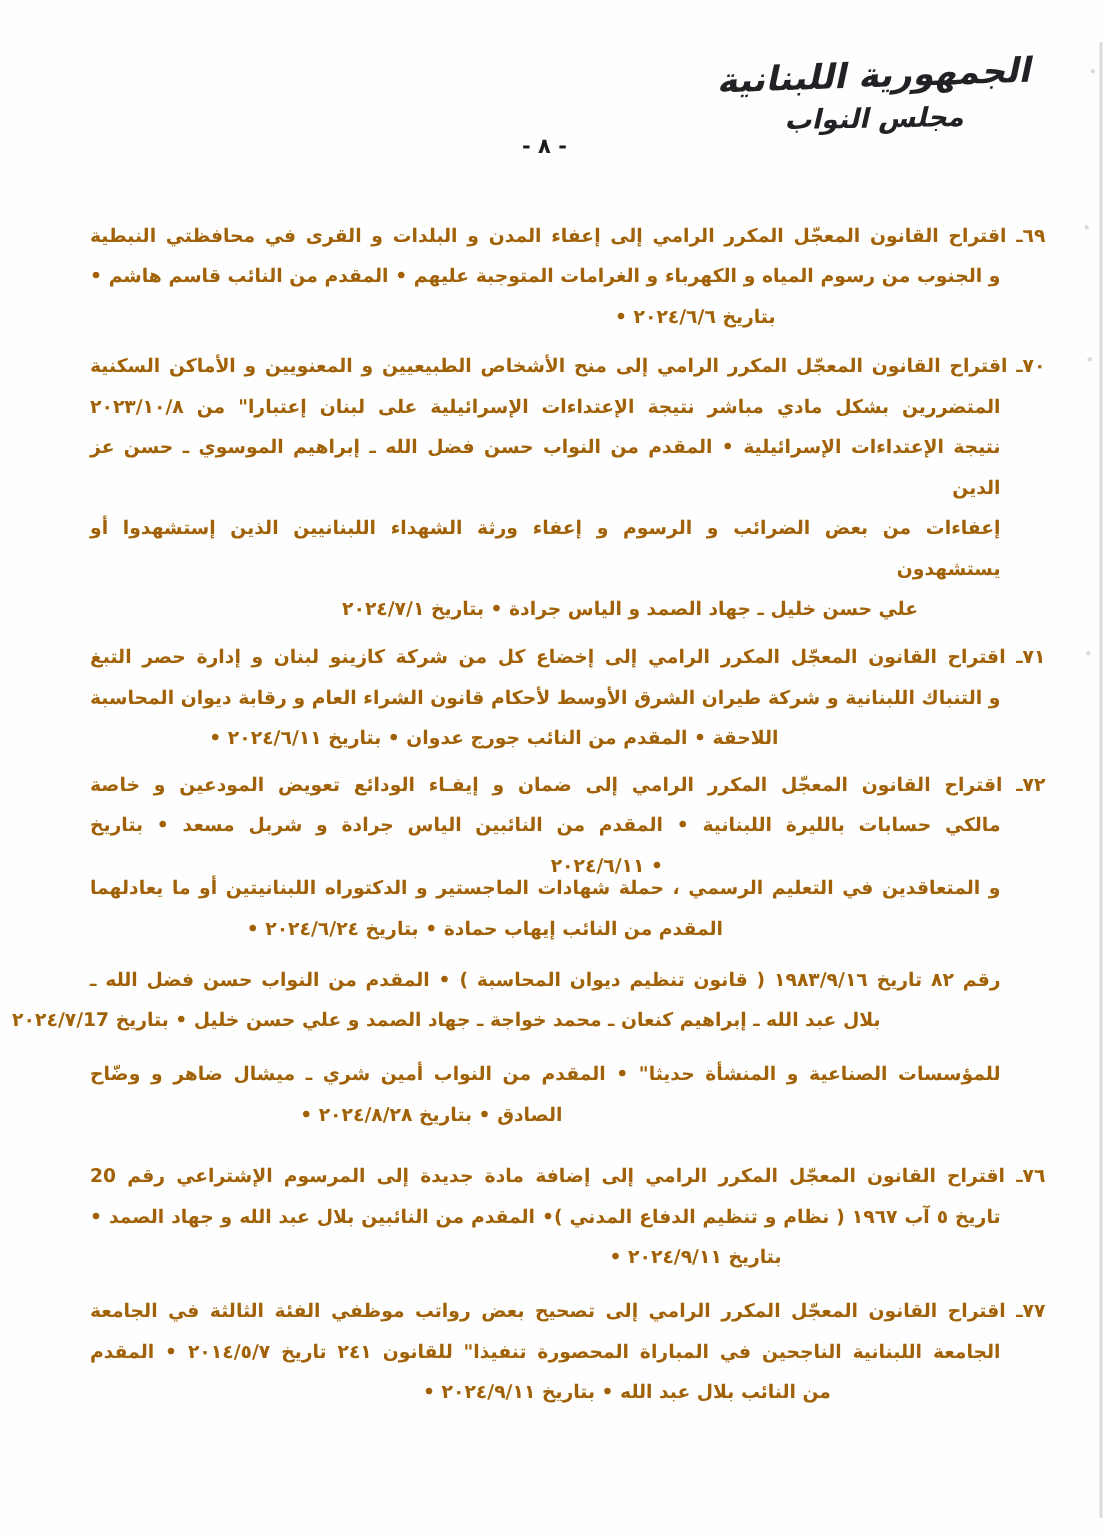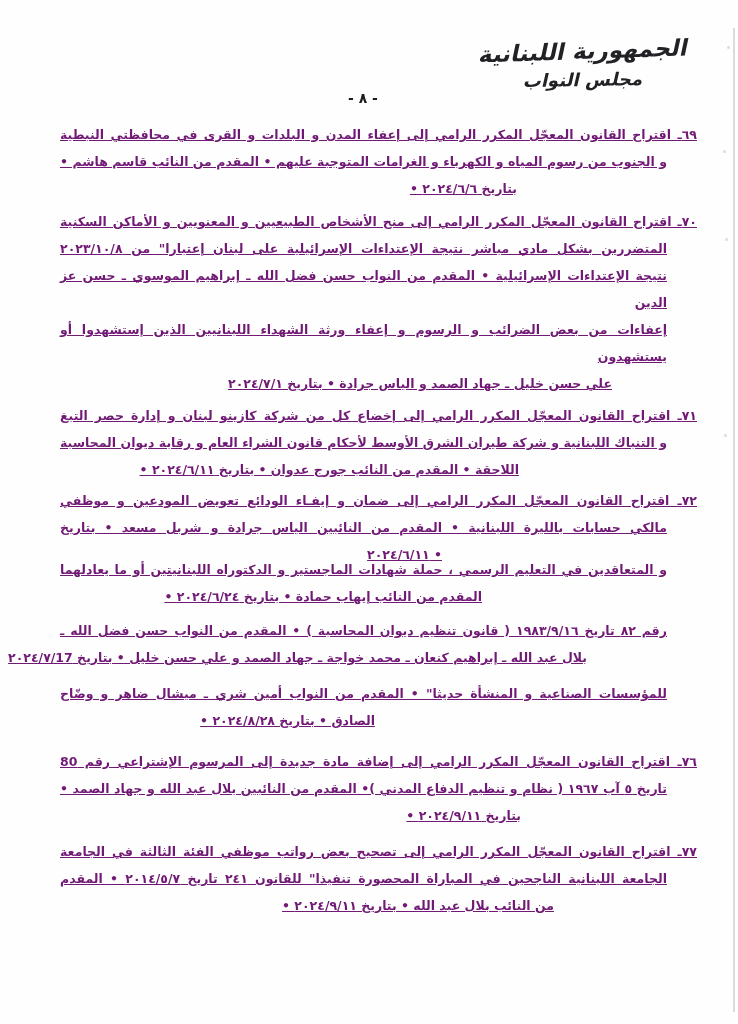--- a/index.html
+++ b/index.html
@@ -10,21 +10,21 @@
   .seal{position:absolute;top:38px;right:44px;width:220px;text-align:center;color:#222226;}
   .seal-l1{font-size:23px;font-weight:700;transform:skewX(-14deg) rotate(-2deg);letter-spacing:-1px;}
   .seal-l2{font-size:18px;font-weight:700;margin-top:5px;transform:skewX(-14deg) rotate(-1deg);}
   
   .pagenum{position:absolute;top:90px;left:348px;font-size:14px;font-weight:700;color:#1b1b1d;
            letter-spacing:3px;direction:rtl;}
   
   .scan-line{position:absolute;top:28px;bottom:12px;left:733px;width:2px;background:#d6d6da;opacity:.85;}
   .speck{position:absolute;width:3px;height:3px;border-radius:50%;background:#dcdcde;}
   
-  .doc-body{position:absolute;top:121px;left:60px;width:637px;color:#701a75;text-decoration:underline;}
+  .doc-body{position:absolute;top:143px;left:60px;width:637px;color:#a16207;}
   .item{margin:0;}
   .ln{direction:rtl;unicode-bidi:plaintext;font-size:12.5px;font-weight:700;line-height:27px;
       text-align:right;}
   .ln.j{text-align:justify;text-align-last:justify;}
   .ln.ind{padding-right:30px;}
   .ln.last{text-align:right;white-space:nowrap;}
 </style>
 </head>
 <body>
 
@@ -55,38 +55,38 @@
         <div class="ln j ind">نتيجة الإعتداءات الإسرائيلية • المقدم من النواب حسن فضل الله ـ إبراهيم الموسوي ـ حسن عز الدين</div>
         <div class="ln j ind">إعفاءات من بعض الضرائب و الرسوم و إعفاء ورثة الشهداء اللبنانيين الذين إستشهدوا أو يستشهدون</div>
         <div class="ln last" style="padding-right: 85px;">علي حسن خليل ـ جهاد الصمد و الياس جرادة • بتاريخ ٢٠٢٤/٧/١</div>
       </div>
       <div class="item" style="margin-bottom: 4px;">
         <div class="ln j">٧١ـ اقتراح القانون المعجّل المكرر الرامي إلى إخضاع كل من شركة كازينو لبنان و إدارة حصر التبغ</div>
         <div class="ln j ind">و التنباك اللبنانية و شركة طيران الشرق الأوسط لأحكام قانون الشراء العام و رقابة ديوان المحاسبة</div>
         <div class="ln last" style="padding-right: 178px;">اللاحقة • المقدم من النائب جورج عدوان • بتاريخ ٢٠٢٤/٦/١١ •</div>
       </div>
       <div class="item" style="margin-bottom: -12px;">
-        <div class="ln j">٧٢ـ اقتراح القانون المعجّل المكرر الرامي إلى ضمان و إيفـاء الودائع تعويض المودعين و موظفي</div>
+        <div class="ln j">٧٢ـ اقتراح القانون المعجّل المكرر الرامي إلى ضمان و إيفـاء الودائع تعويض المودعين و خاصة</div>
         <div class="ln j ind">مالكي حسابات بالليرة اللبنانية • المقدم من النائبين الياس جرادة و شربل مسعد • بتاريخ</div>
         <div class="ln last" style="padding-right: 255px; text-align: right;">٢٠٢٤/٦/١١ •</div>
       </div>
       <div class="item" style="margin-bottom: 7px;">
         <div class="ln j ind">و المتعاقدين في التعليم الرسمي ، حملة شهادات الماجستير و الدكتوراه اللبنانيتين أو ما يعادلهما</div>
         <div class="ln last" style="padding-right: 215px;">المقدم من النائب إيهاب حمادة • بتاريخ ٢٠٢٤/٦/٢٤ •</div>
       </div>
       <div class="item" style="margin-bottom: 9px;">
         <div class="ln j ind">رقم ٨٢ تاريخ ١٩٨٣/٩/١٦ ( قانون تنظيم ديوان المحاسبة ) • المقدم من النواب حسن فضل الله ـ</div>
         <div class="ln last" style="padding-right: 110px;">بلال عبد الله ـ إبراهيم كنعان ـ محمد خواجة ـ جهاد الصمد و علي حسن خليل • بتاريخ ٢٠٢٤/٧/17</div>
       </div>
       <div class="item" style="margin-bottom: 14px;">
         <div class="ln j ind">للمؤسسات الصناعية و المنشأة حديثا" • المقدم من النواب أمين شري ـ ميشال ضاهر و وضّاح</div>
         <div class="ln last" style="padding-right: 322px;">الصادق • بتاريخ ٢٠٢٤/٨/٢٨ •</div>
       </div>
       <div class="item" style="margin-bottom: 9px;">
-        <div class="ln j">٧٦ـ اقتراح القانون المعجّل المكرر الرامي إلى إضافة مادة جديدة إلى المرسوم الإشتراعي رقم 80</div>
+        <div class="ln j">٧٦ـ اقتراح القانون المعجّل المكرر الرامي إلى إضافة مادة جديدة إلى المرسوم الإشتراعي رقم 20</div>
         <div class="ln j ind">تاريخ ٥ آب ١٩٦٧ ( نظام و تنظيم الدفاع المدني )• المقدم من النائبين بلال عبد الله و جهاد الصمد •</div>
         <div class="ln last" style="padding-right: 176px;">بتاريخ ٢٠٢٤/٩/١١ •</div>
       </div>
       <div class="item" style="margin-bottom: 0px;">
         <div class="ln j">٧٧ـ اقتراح القانون المعجّل المكرر الرامي إلى تصحيح بعض رواتب موظفي الفئة الثالثة في الجامعة</div>
         <div class="ln j ind">الجامعة اللبنانية الناجحين في المباراة المحصورة تنفيذا" للقانون ٢٤١ تاريخ ٢٠١٤/٥/٧ • المقدم</div>
         <div class="ln last" style="padding-right: 143px;">من النائب بلال عبد الله • بتاريخ ٢٠٢٤/٩/١١ •</div>
       </div>
     </main>
 </div>

